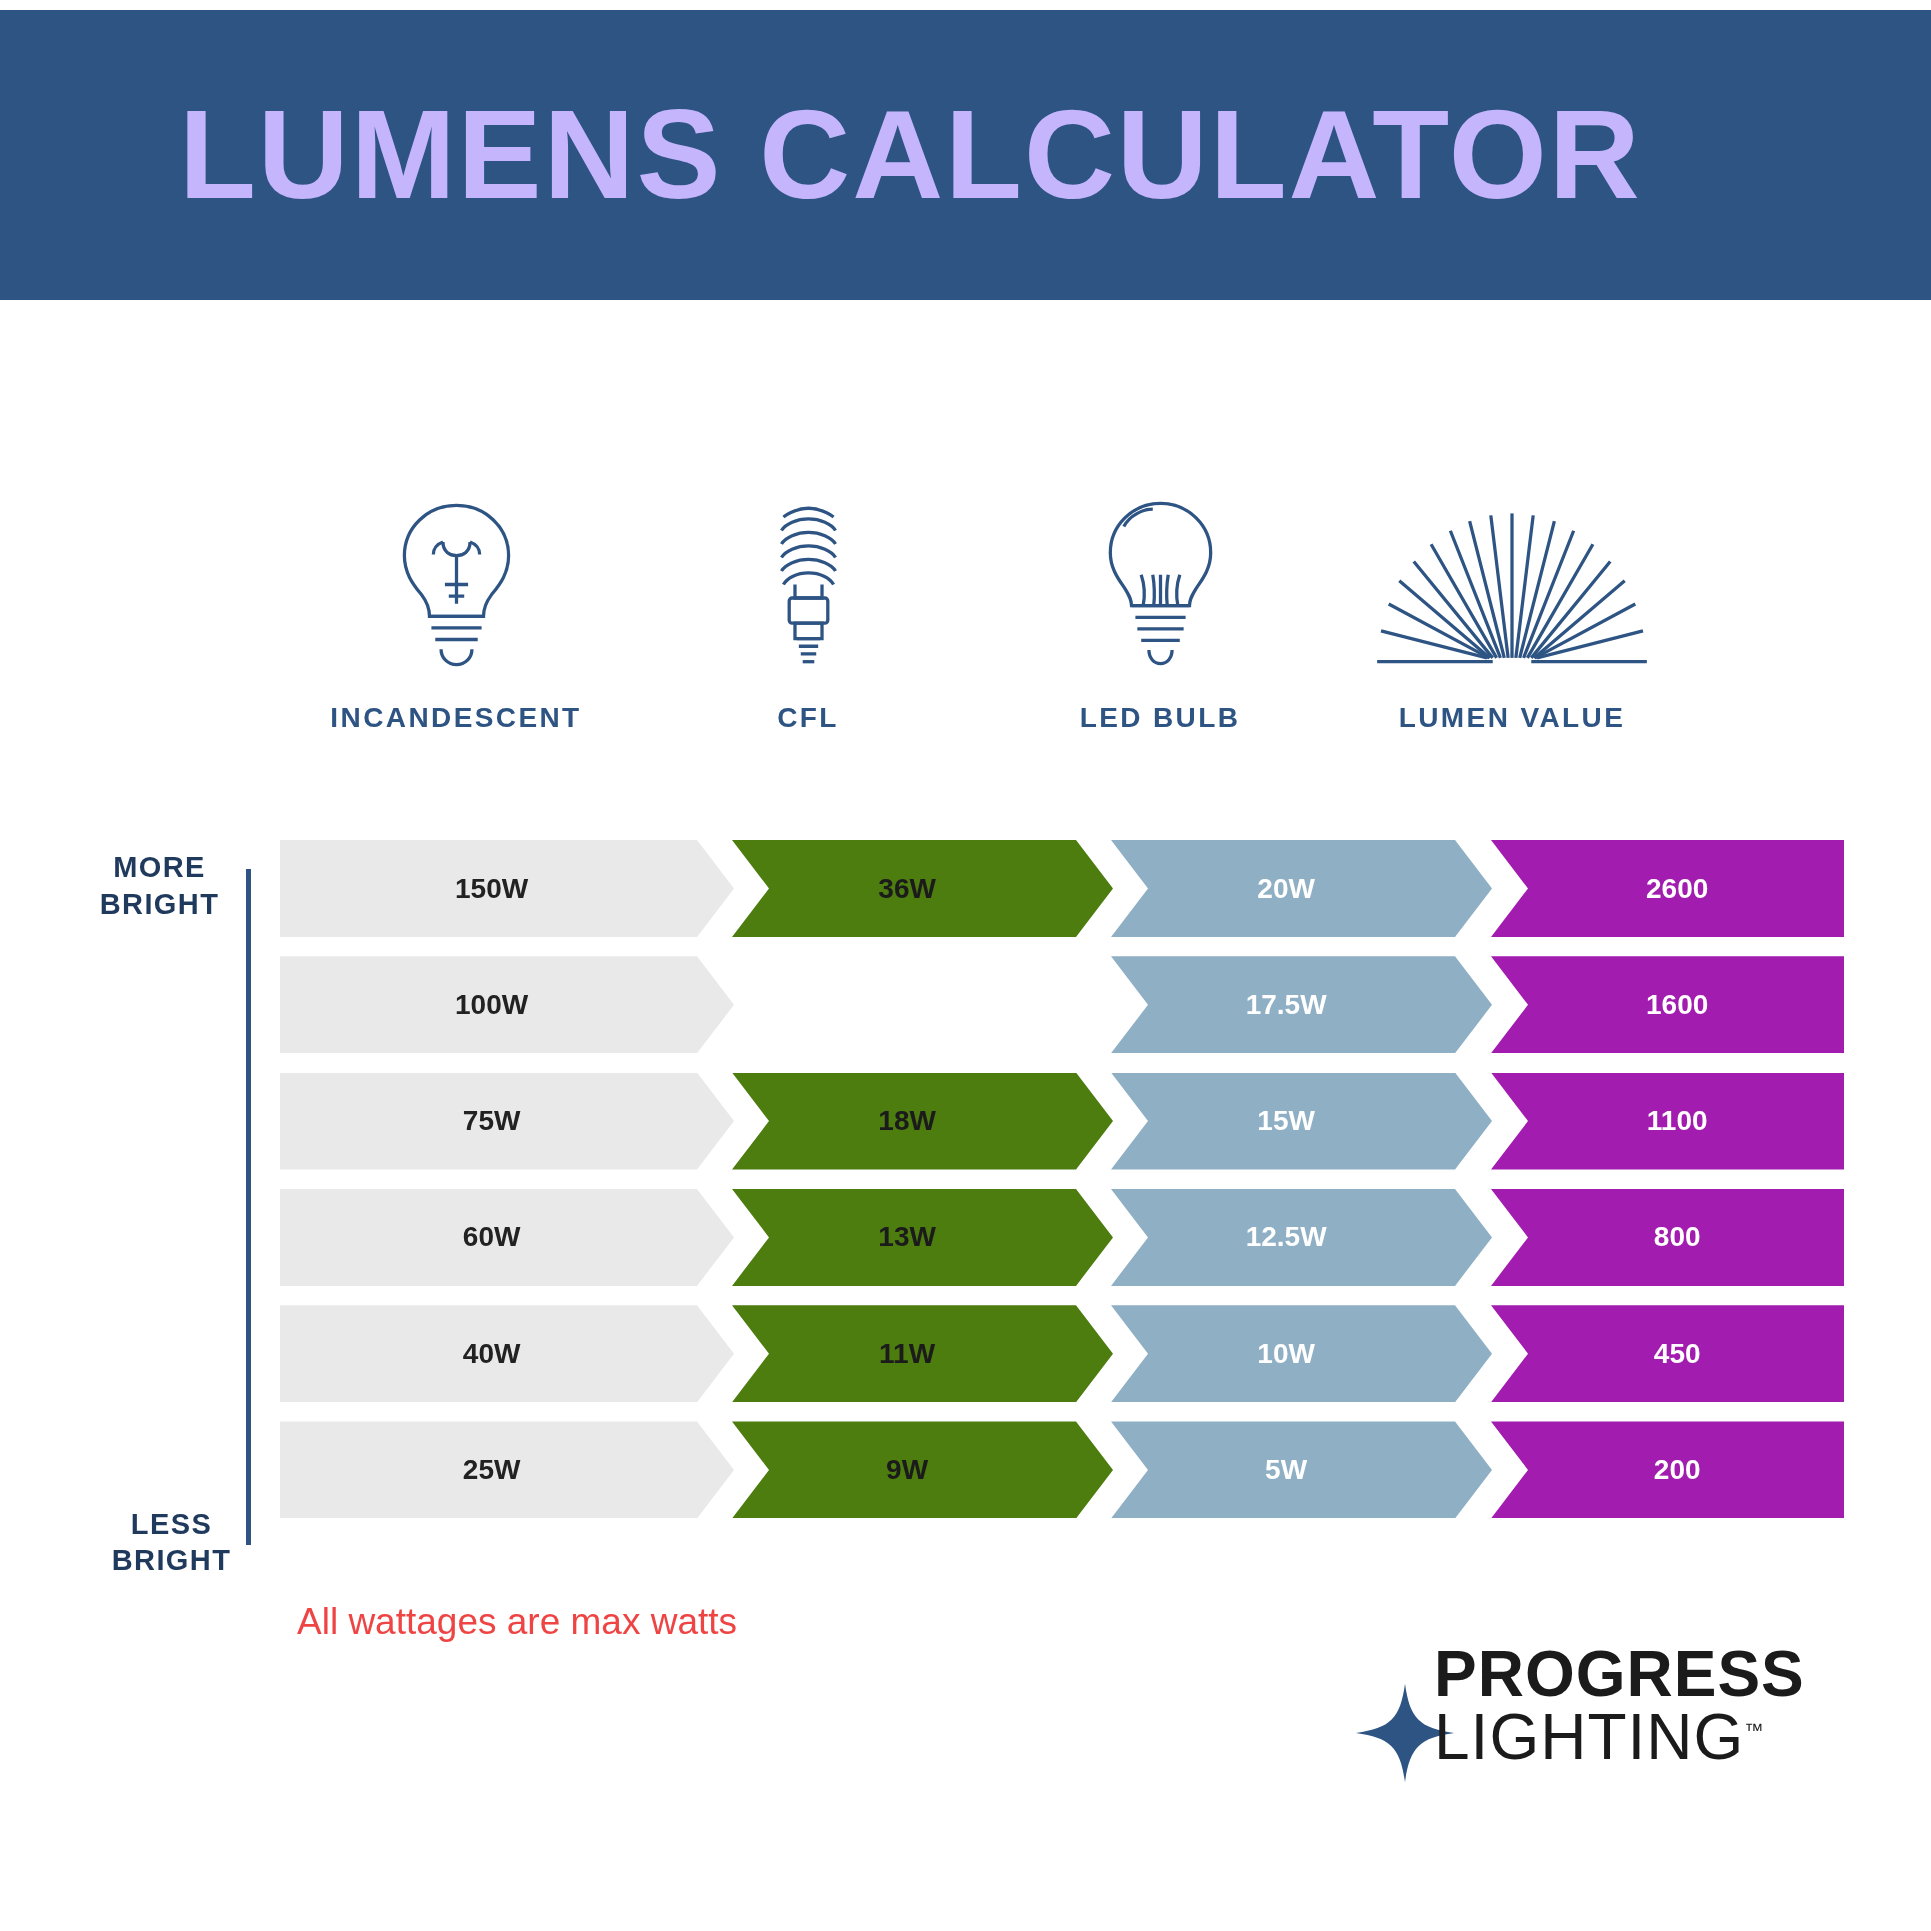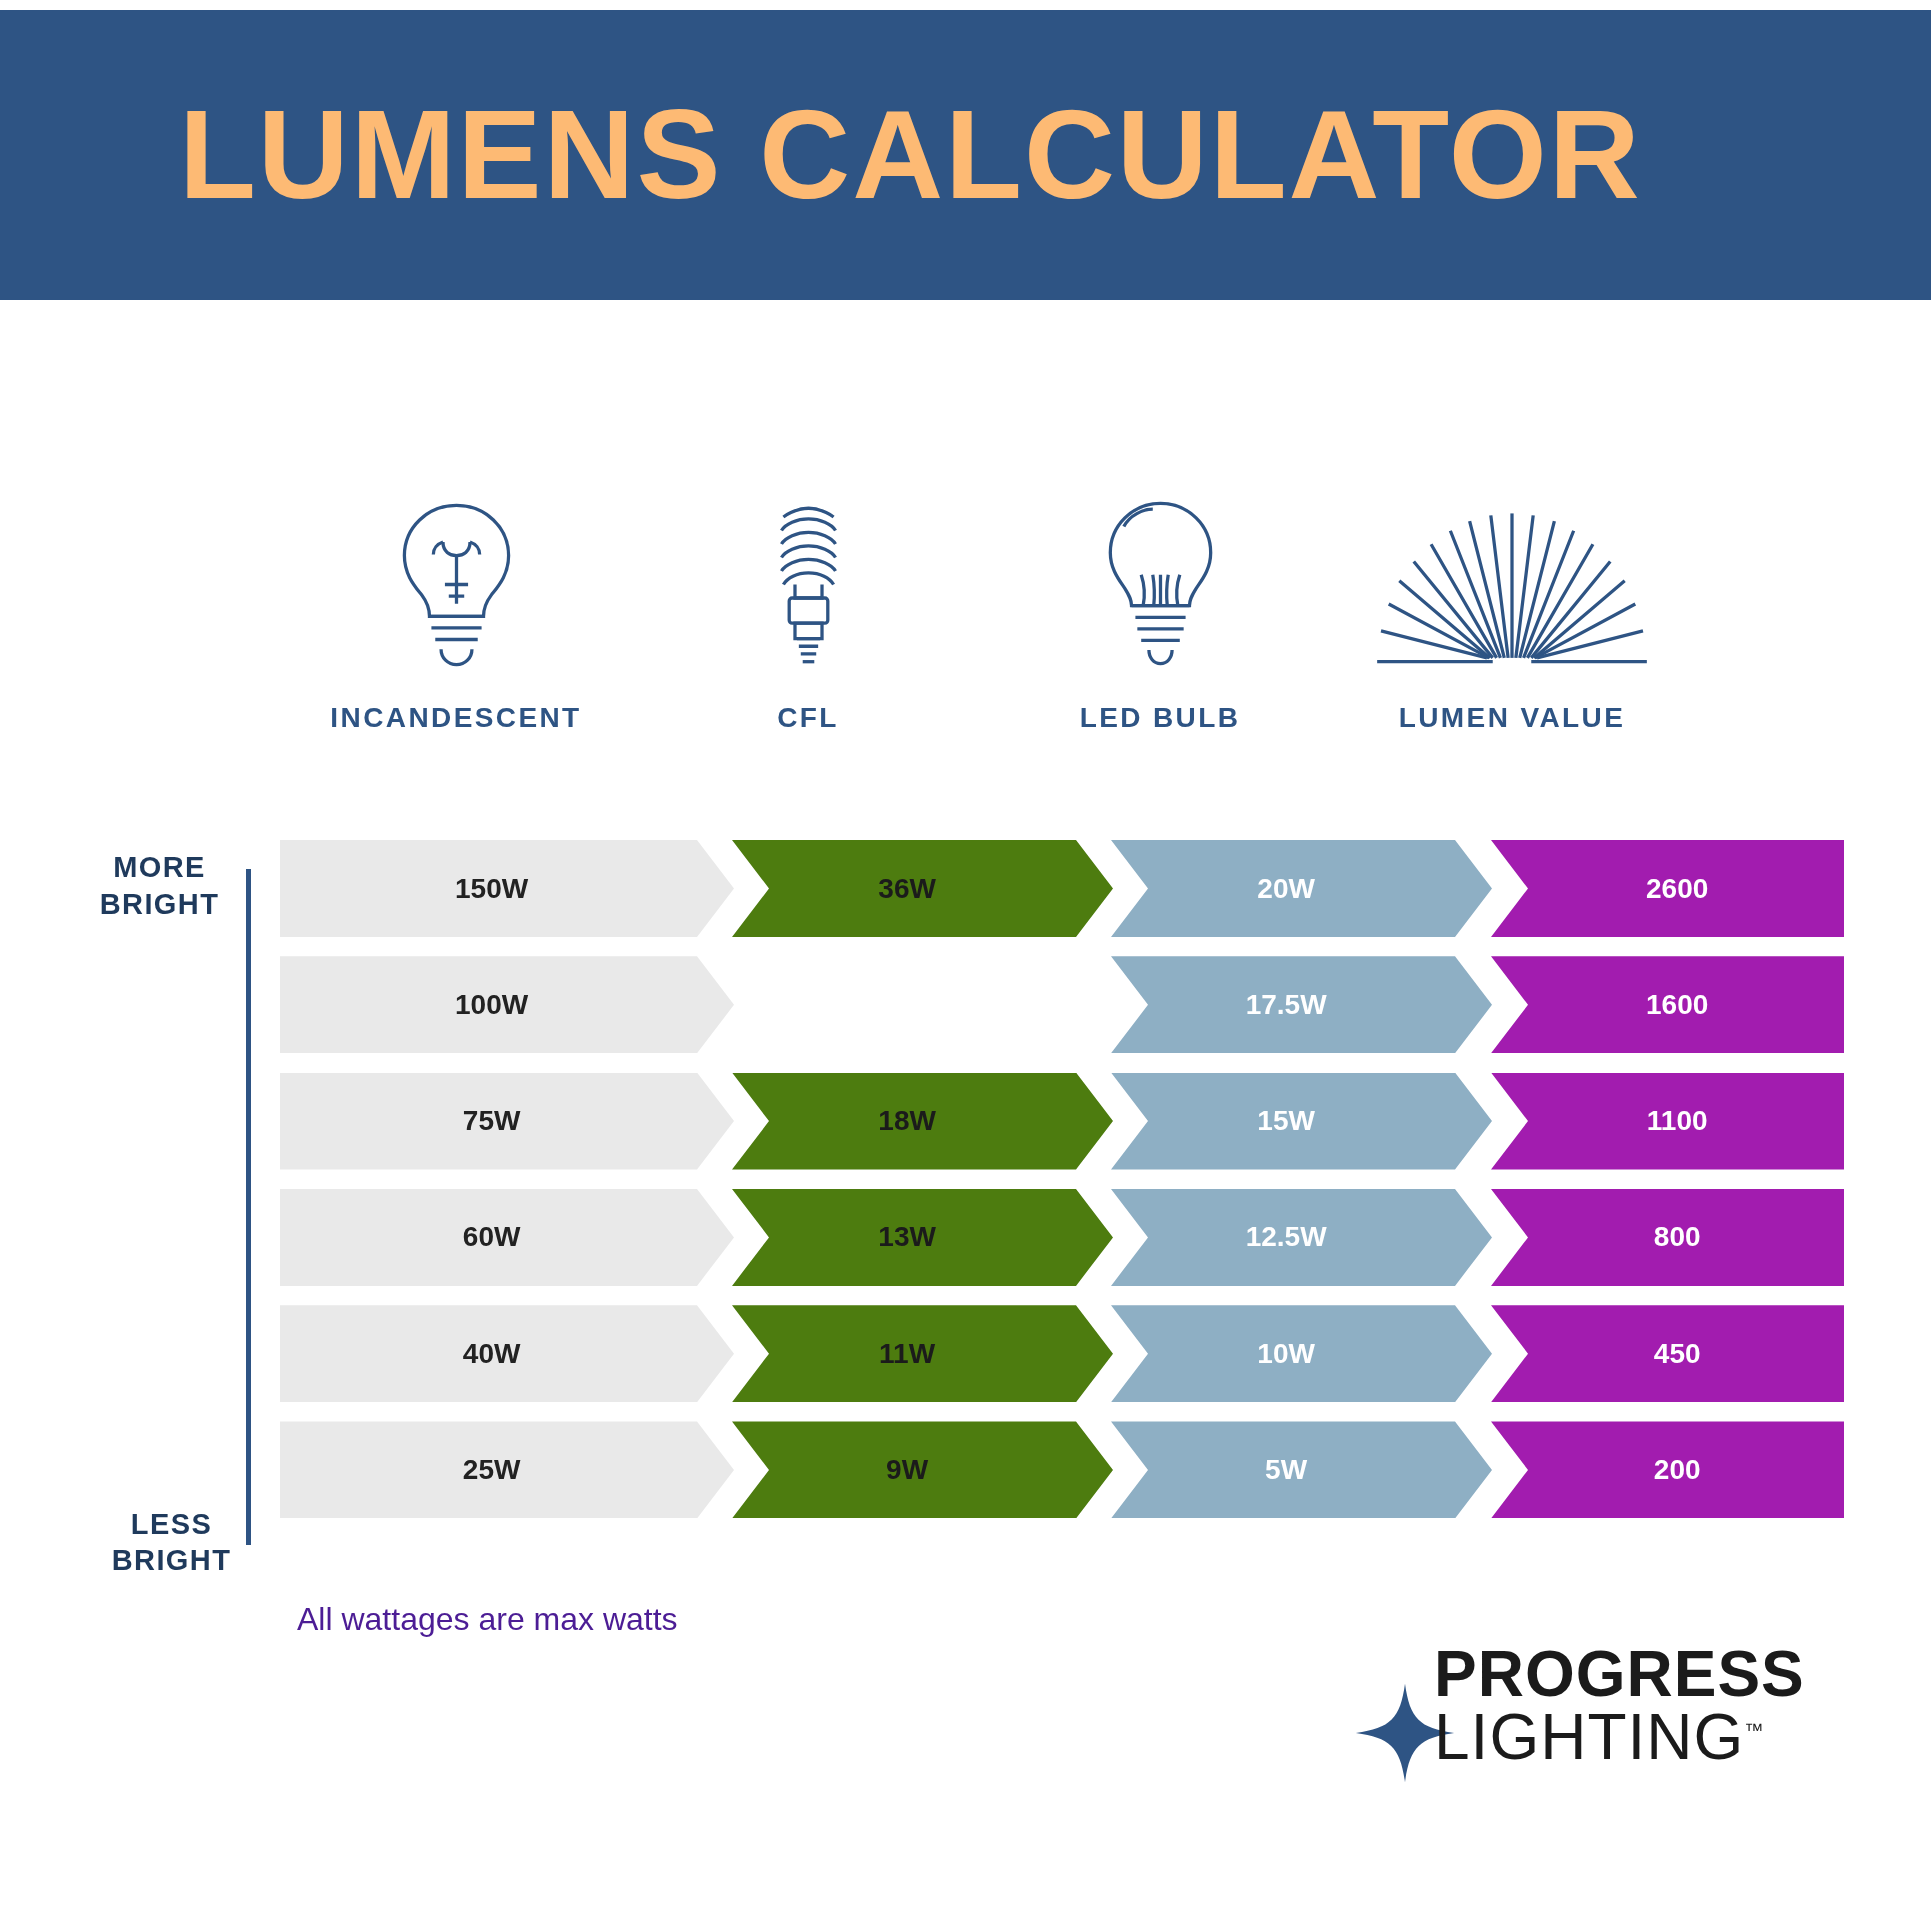--- a/index.html
+++ b/index.html
@@ -20,21 +20,21 @@
     position: absolute;
     left: 0;
     top: 9.7px;
     width: 1931px;
     height: 290px;
     background: #2e5484;
     display: flex;
     align-items: center;
   }
   .header-title {
-    color: #fdba74;
+    color: #c4b5fd;
     font-size: 126px;
     font-weight: bold;
     letter-spacing: 1.9px;
     margin-left: 179px;
     line-height: 1;
     white-space: nowrap;
   }
 
   
   .columns {
@@ -148,22 +148,22 @@
     color: #ffffff;
     clip-path: polygon(0 0, 100% 0, 100% 100%, 0 100%, 37px 50%);
   }
   .cell.c3 span { left: 9.7px; }
 
   
   .footnote {
     position: absolute;
     left: 297px;
     top: 1601px;
-    font-size: 32px;
-    color: #4c1d95;
+    font-size: 37px;
+    color: #ef4444;
   }
 
   
   .logo {
     position: absolute;
     left: 1352px;
     top: 1643px;
     width: 502px;
     height: 174px;
   }

